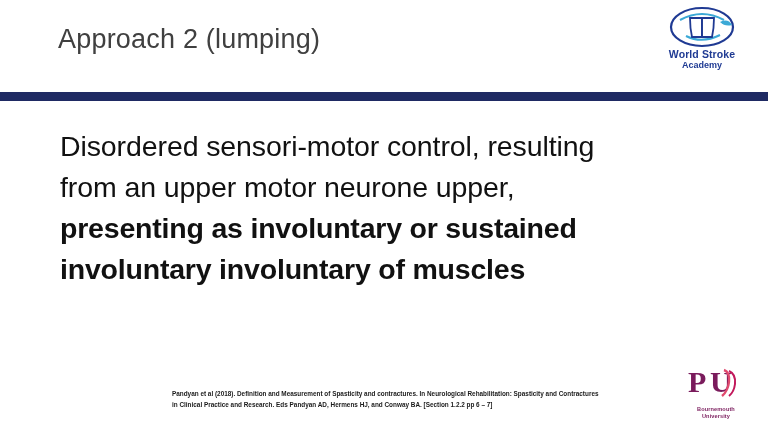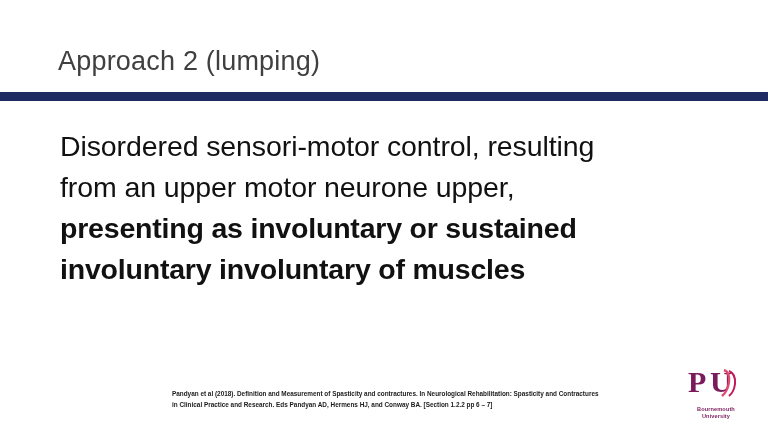--- a/index.html
+++ b/index.html
@@ -18,21 +18,21 @@
     width: 768px;
     height: 432px;
     background: #ffffff;
     box-sizing: border-box;
   }
 
   
   .slide-title {
     position: absolute;
     left: 58px;
-    top: 46px;
+    top: 24px;
     font-size: 27px;
     color: #404040;
     font-weight: 400;
     letter-spacing: 0.2px;
     white-space: nowrap;
   }
 
   
   .divider {
     position: absolute;
@@ -119,20 +119,35 @@
     letter-spacing: 0.1px;
   }
 </style>
 </head>
 <body>
 
 <div class="slide">
 
   <div class="slide-title">Approach 2 (lumping)</div>
 
+  <div class="wsa-logo">
+    <div class="wsa-mark">
+      <svg width="104" height="42" viewBox="0 0 104 42" xmlns="http://www.w3.org/2000/svg">
+        <ellipse cx="52" cy="21" rx="31" ry="19" fill="none" stroke="#1f3a93" stroke-width="2.2"></ellipse>
+        <path d="M30 14 Q52 2 74 14" fill="none" stroke="#3ba9d6" stroke-width="2"></path>
+        <path d="M36 30 Q52 38 70 29" fill="none" stroke="#3ba9d6" stroke-width="2"></path>
+        <path d="M40 12 Q40 22 42 31 L52 31 L52 12 Z" fill="#ffffff" stroke="#1f3a93" stroke-width="1.8"></path>
+        <path d="M64 12 Q64 22 62 31 L52 31 L52 12 Z" fill="#ffffff" stroke="#1f3a93" stroke-width="1.8"></path>
+        <line x1="52" y1="12" x2="52" y2="31" stroke="#1f3a93" stroke-width="1.4"></line>
+        <path d="M70 16 q8 -4 12 3 q-7 2 -12 -3 Z" fill="#3ba9d6"></path>
+      </svg>
+    </div>
+    <div class="wsa-text-main">World Stroke</div>
+    <div class="wsa-text-sub">Academy</div>
+  </div>
 
   <div class="divider"></div>
 
   <div class="body-block">
     <div class="body-line">Disordered sensori-motor control, resulting</div>
     <div class="body-line">from an upper motor neurone upper,</div>
     <div class="body-line bold">presenting as involuntary or sustained</div>
     <div class="body-line bold">involuntary involuntary of muscles</div>
   </div>
 

